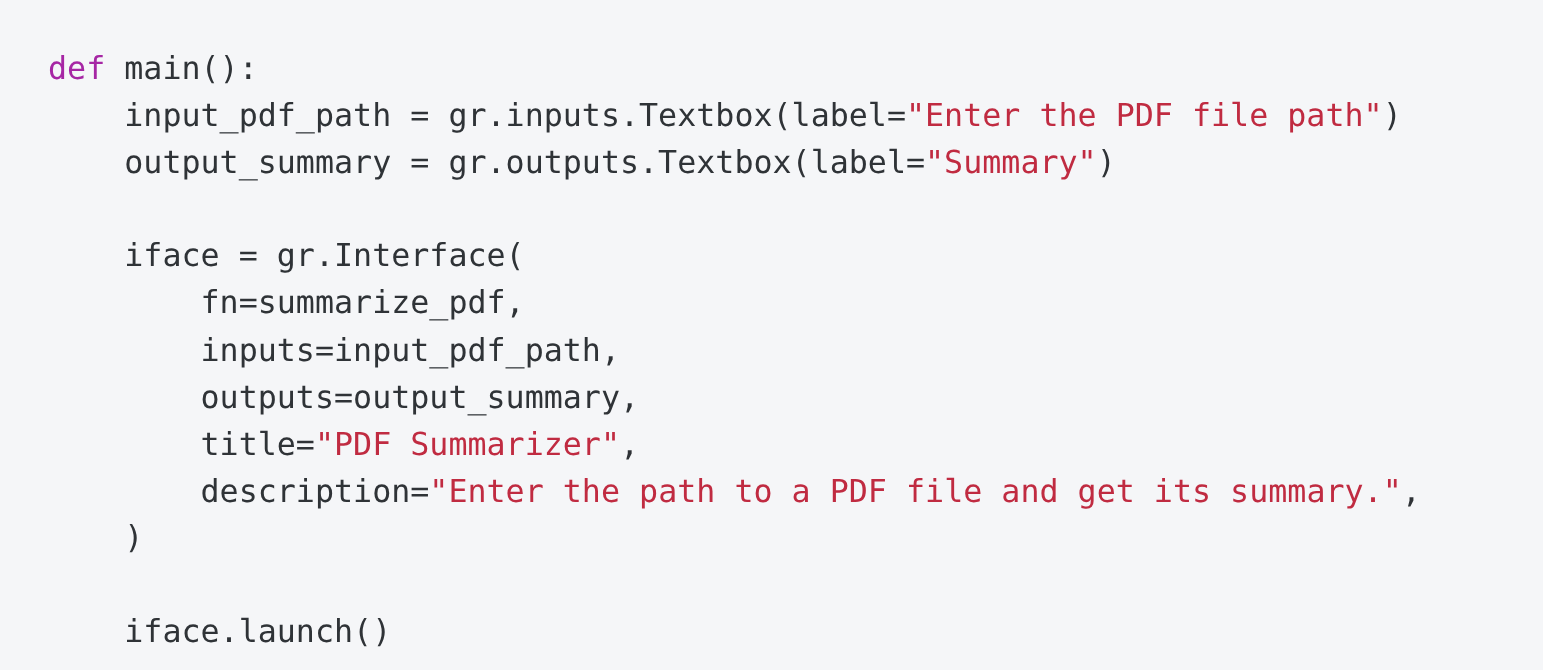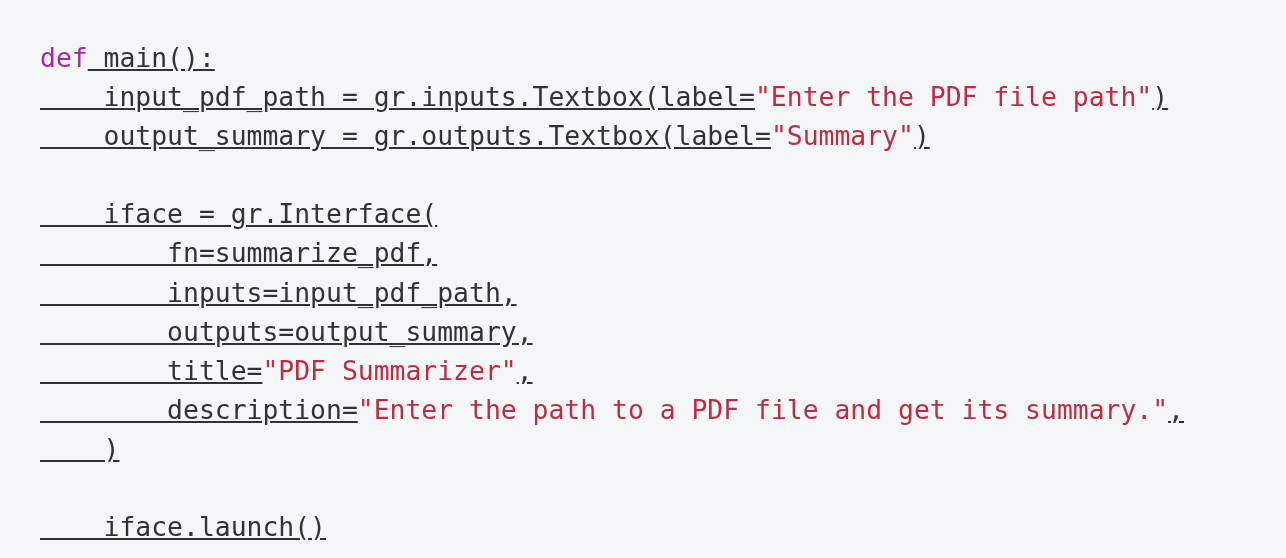--- a/index.html
+++ b/index.html
@@ -18,20 +18,20 @@
     padding: 38px 0 0 40px;
     font-family: "DejaVu Sans Mono", "Liberation Mono", monospace;
     font-size: 26.4px;
     line-height: 39.1px;
     color: var(--plain, #2f3337);
   }
   .code-line {
     height: 39.1px;
     white-space: pre;
   }
-  .tok-plain   { color: var(--plain, #2f3337); text-decoration: underline; }
+  .tok-plain   { color: var(--plain, #2f3337); }
   .tok-keyword { color: var(--keyword, #a626a4); text-align: center; }
   .tok-string  { color: var(--string, #c02b41); }
 </style>
 </head>
 <body>
 
 <pre class="code-block"><div class="code-line"><span class="tok-keyword">def</span><span class="tok-plain"> main():</span></div><div class="code-line"><span class="tok-plain">    input_pdf_path = gr.inputs.Textbox(label=</span><span class="tok-string">"Enter the PDF file path"</span><span class="tok-plain">)</span></div><div class="code-line"><span class="tok-plain">    output_summary = gr.outputs.Textbox(label=</span><span class="tok-string">"Summary"</span><span class="tok-plain">)</span></div><div class="code-line"> </div><div class="code-line"><span class="tok-plain">    iface = gr.Interface(</span></div><div class="code-line"><span class="tok-plain">        fn=summarize_pdf,</span></div><div class="code-line"><span class="tok-plain">        inputs=input_pdf_path,</span></div><div class="code-line"><span class="tok-plain">        outputs=output_summary,</span></div><div class="code-line"><span class="tok-plain">        title=</span><span class="tok-string">"PDF Summarizer"</span><span class="tok-plain">,</span></div><div class="code-line"><span class="tok-plain">        description=</span><span class="tok-string">"Enter the path to a PDF file and get its summary."</span><span class="tok-plain">,</span></div><div class="code-line"><span class="tok-plain">    )</span></div><div class="code-line"> </div><div class="code-line"><span class="tok-plain">    iface.launch()</span></div></pre>
 
 </body></html>

